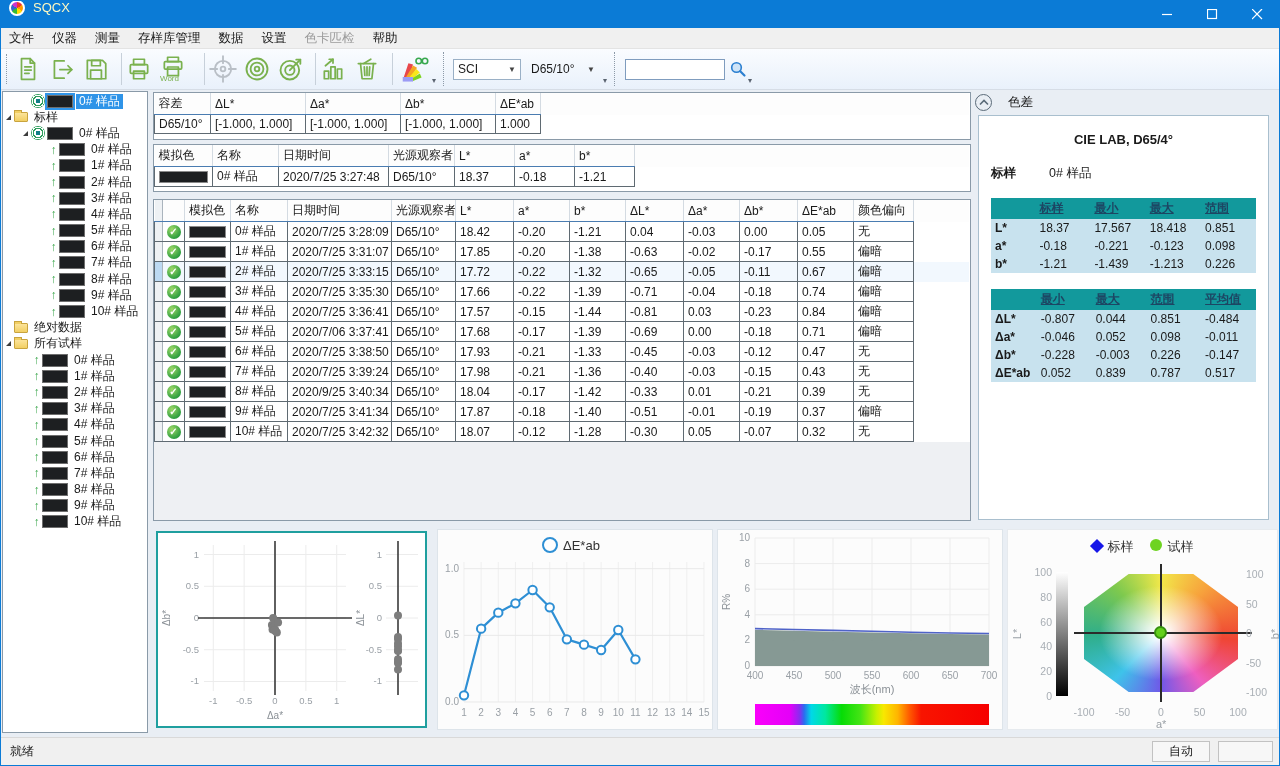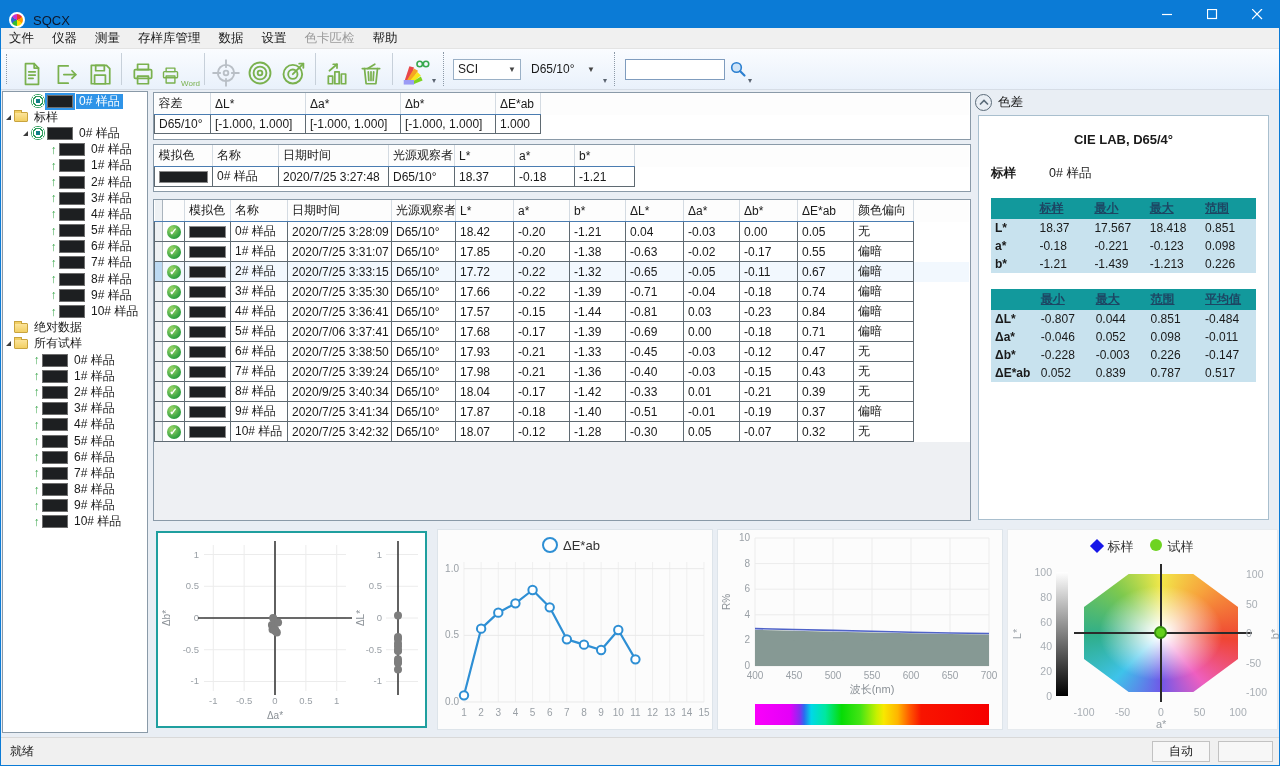--- a/index.html
+++ b/index.html
@@ -1,40 +1,40 @@
 <!DOCTYPE html>
 <html><head>
 <meta charset="utf-8">
 <style>
   *{box-sizing:border-box;margin:0;padding:0}
   html,body{width:1280px;height:766px;overflow:hidden}
   body{font-family:"Liberation Sans",sans-serif;background:#e9eef4;position:relative;font-size:12px;color:#1a1a1a}
   #frame{position:absolute;inset:0;border:1px solid #0b7bd6;pointer-events:none;z-index:200}
 
   
-  .titlebar{height:28px;background:#0b7bd6;display:flex;align-items:flex-end;color:#0f172a}
+  .titlebar{height:28px;background:#0b7bd6;display:flex;align-items:flex-start;color:#fef9c3}
   .app-icon{width:16px;height:16px;border-radius:50%;margin:0 8px 0 9px;
     background:conic-gradient(#e33 0 60deg,#f90 0 120deg,#fd0 0 180deg,#3b3 0 240deg,#36c 0 300deg,#c3c 0 360deg);
     border:2px solid #fff}
   .title-text{font-size:13px}
   .win-btns{margin-left:auto;display:flex;height:100%}
   .win-btn{width:45px;height:100%;display:flex;align-items:center;justify-content:center;cursor:pointer}
   .win-btn svg{stroke:#fff;stroke-width:1.2;fill:none}
 
   
   .menubar{height:21px;background:#f0f0f0;display:flex;align-items:center;border-bottom:1px solid #e3e3e3}
   .menu-item{padding:0 9px;font-size:12.5px;line-height:21px;cursor:default}
   .menu-item.dim{color:#9a9a9a}
 
   
   .toolbar{height:41px;background:linear-gradient(#fafcff,#e9f1fb);display:flex;align-items:center;border-bottom:1px solid #d6dde6;padding-left:2px}
   .tb-grip{width:5px;height:30px;border-left:1px dotted #8d9aa8;margin:0 4px}
   .tb-sep{width:1px;height:32px;background:#c7d0da;margin:0 4px}
   .tb-dot-sep{width:1px;height:34px;border-left:1px dotted #8d9aa8;margin:0 6px}
-  .tb-btn{width:34px;height:36px;display:flex;align-items:flex-end;justify-content:center;border-radius:2px;flex-direction:row}
+  .tb-btn{width:34px;height:36px;display:flex;align-items:flex-start;justify-content:center;border-radius:2px;flex-direction:column}
   .tb-btn svg{stroke:#7ab14e;fill:none;stroke-width:1.6;stroke-linecap:round;stroke-linejoin:round}
   .tb-btn.disabled svg{stroke:#b9bfc6}
   .tb-word{width:40px}
   .tb-word .wlbl{font-size:8px;color:#7ab14e;line-height:7px;margin-top:-3px}
   .tb-overflow{font-size:8px;color:#5a6470;align-self:flex-end;margin:0 1px 4px 1px;line-height:8px}
   .tb-combo{width:68px;height:21px;background:#fff;border:1px solid #9ab0c6;display:flex;align-items:center;padding:0 4px;margin:0 3px;font-size:12px}
   .tb-combo .arr,.tb-flat .arr{margin-left:auto;font-size:8px;color:#444}
   .tb-flat{width:72px;height:21px;display:flex;align-items:center;padding:0 4px;margin:0 3px;font-size:12px}
   .tb-search{width:100px;height:21px;border:1px solid #7varies;border:1px solid #7f9cbe;background:#fff;margin:0 4px;padding:0 4px;font-size:12px;outline:none}
 
@@ -65,21 +65,21 @@
   #std-wrap{left:153px;top:144px;width:818px;height:48px}
   #res-wrap{left:153px;top:199px;width:818px;height:322px;background:#eef0f3}
   .swatch{display:block;width:100%;height:12px;background:#1d1f21;border:1px solid #8a8a8a}
   .chk{display:inline-block;width:14px;height:14px;border-radius:50%;color:#fff;font-size:10px;line-height:14px;text-align:center;font-weight:bold;
     background:radial-gradient(circle at 35% 30%,#9ed969,#2f9e3f 70%)}
   tr.current td{background:#f2f8fe}
   tr.current td.strip{background:#bcd9f2}
 
   
   #side-panel{position:absolute;left:975px;top:90px;width:298px;height:432px}
-  .sp-head{display:flex;align-items:center;gap:6px;height:24px}
+  .sp-head{display:flex;align-items:center;gap:16px;height:24px}
   .sp-collapse{width:17px;height:17px;border-radius:50%;border:1.5px solid #5a6a78;display:flex;align-items:center;justify-content:center}
   .sp-collapse svg{stroke:#5a6a78;fill:none;stroke-width:1.6}
   .sp-title{font-size:12.5px}
   .sp-card{position:absolute;left:3px;top:25px;right:4px;bottom:2px;background:#fff;border:1px solid #a9bfce;padding:10px 12px;overflow:hidden}
   .sp-heading{text-align:center;font-weight:bold;font-size:13px;margin:6px 0 18px}
   .sp-std{display:flex;margin-bottom:16px;font-size:12.5px}
   .sp-std .l{font-weight:bold;width:58px}
   .teal{border-collapse:collapse;width:100%;font-size:12px;margin-bottom:16px}
   .teal th{background:#12999c;color:#1d4663;text-decoration:underline;font-weight:bold;text-align:left;padding:2px 4px;height:18px}
   .teal td{background:#c8e2ee;padding:2px 4px;height:18px}

